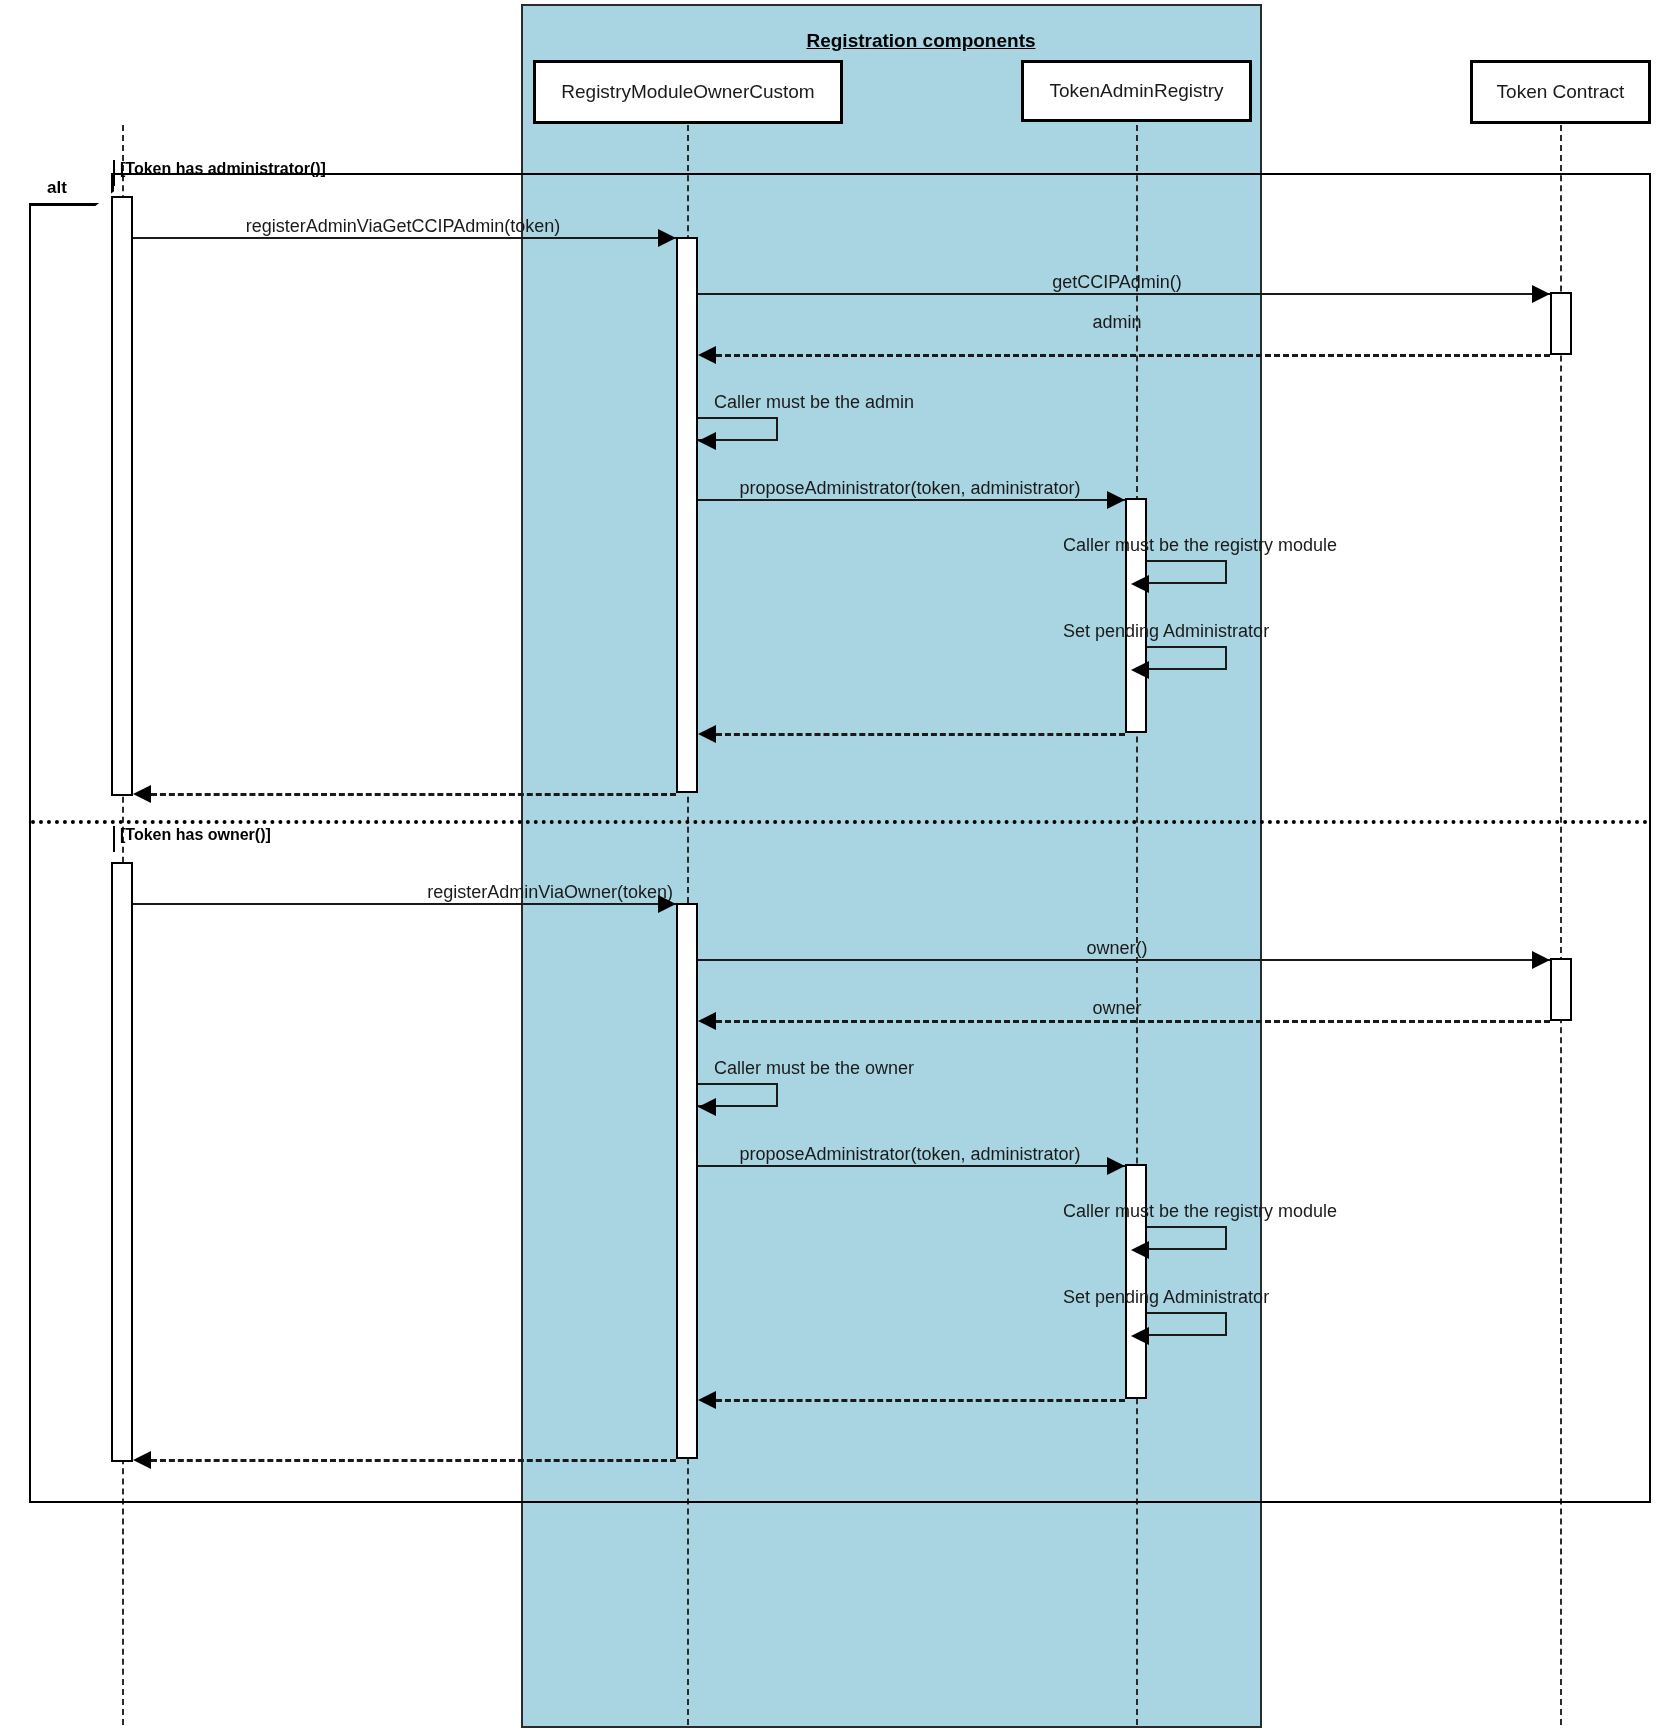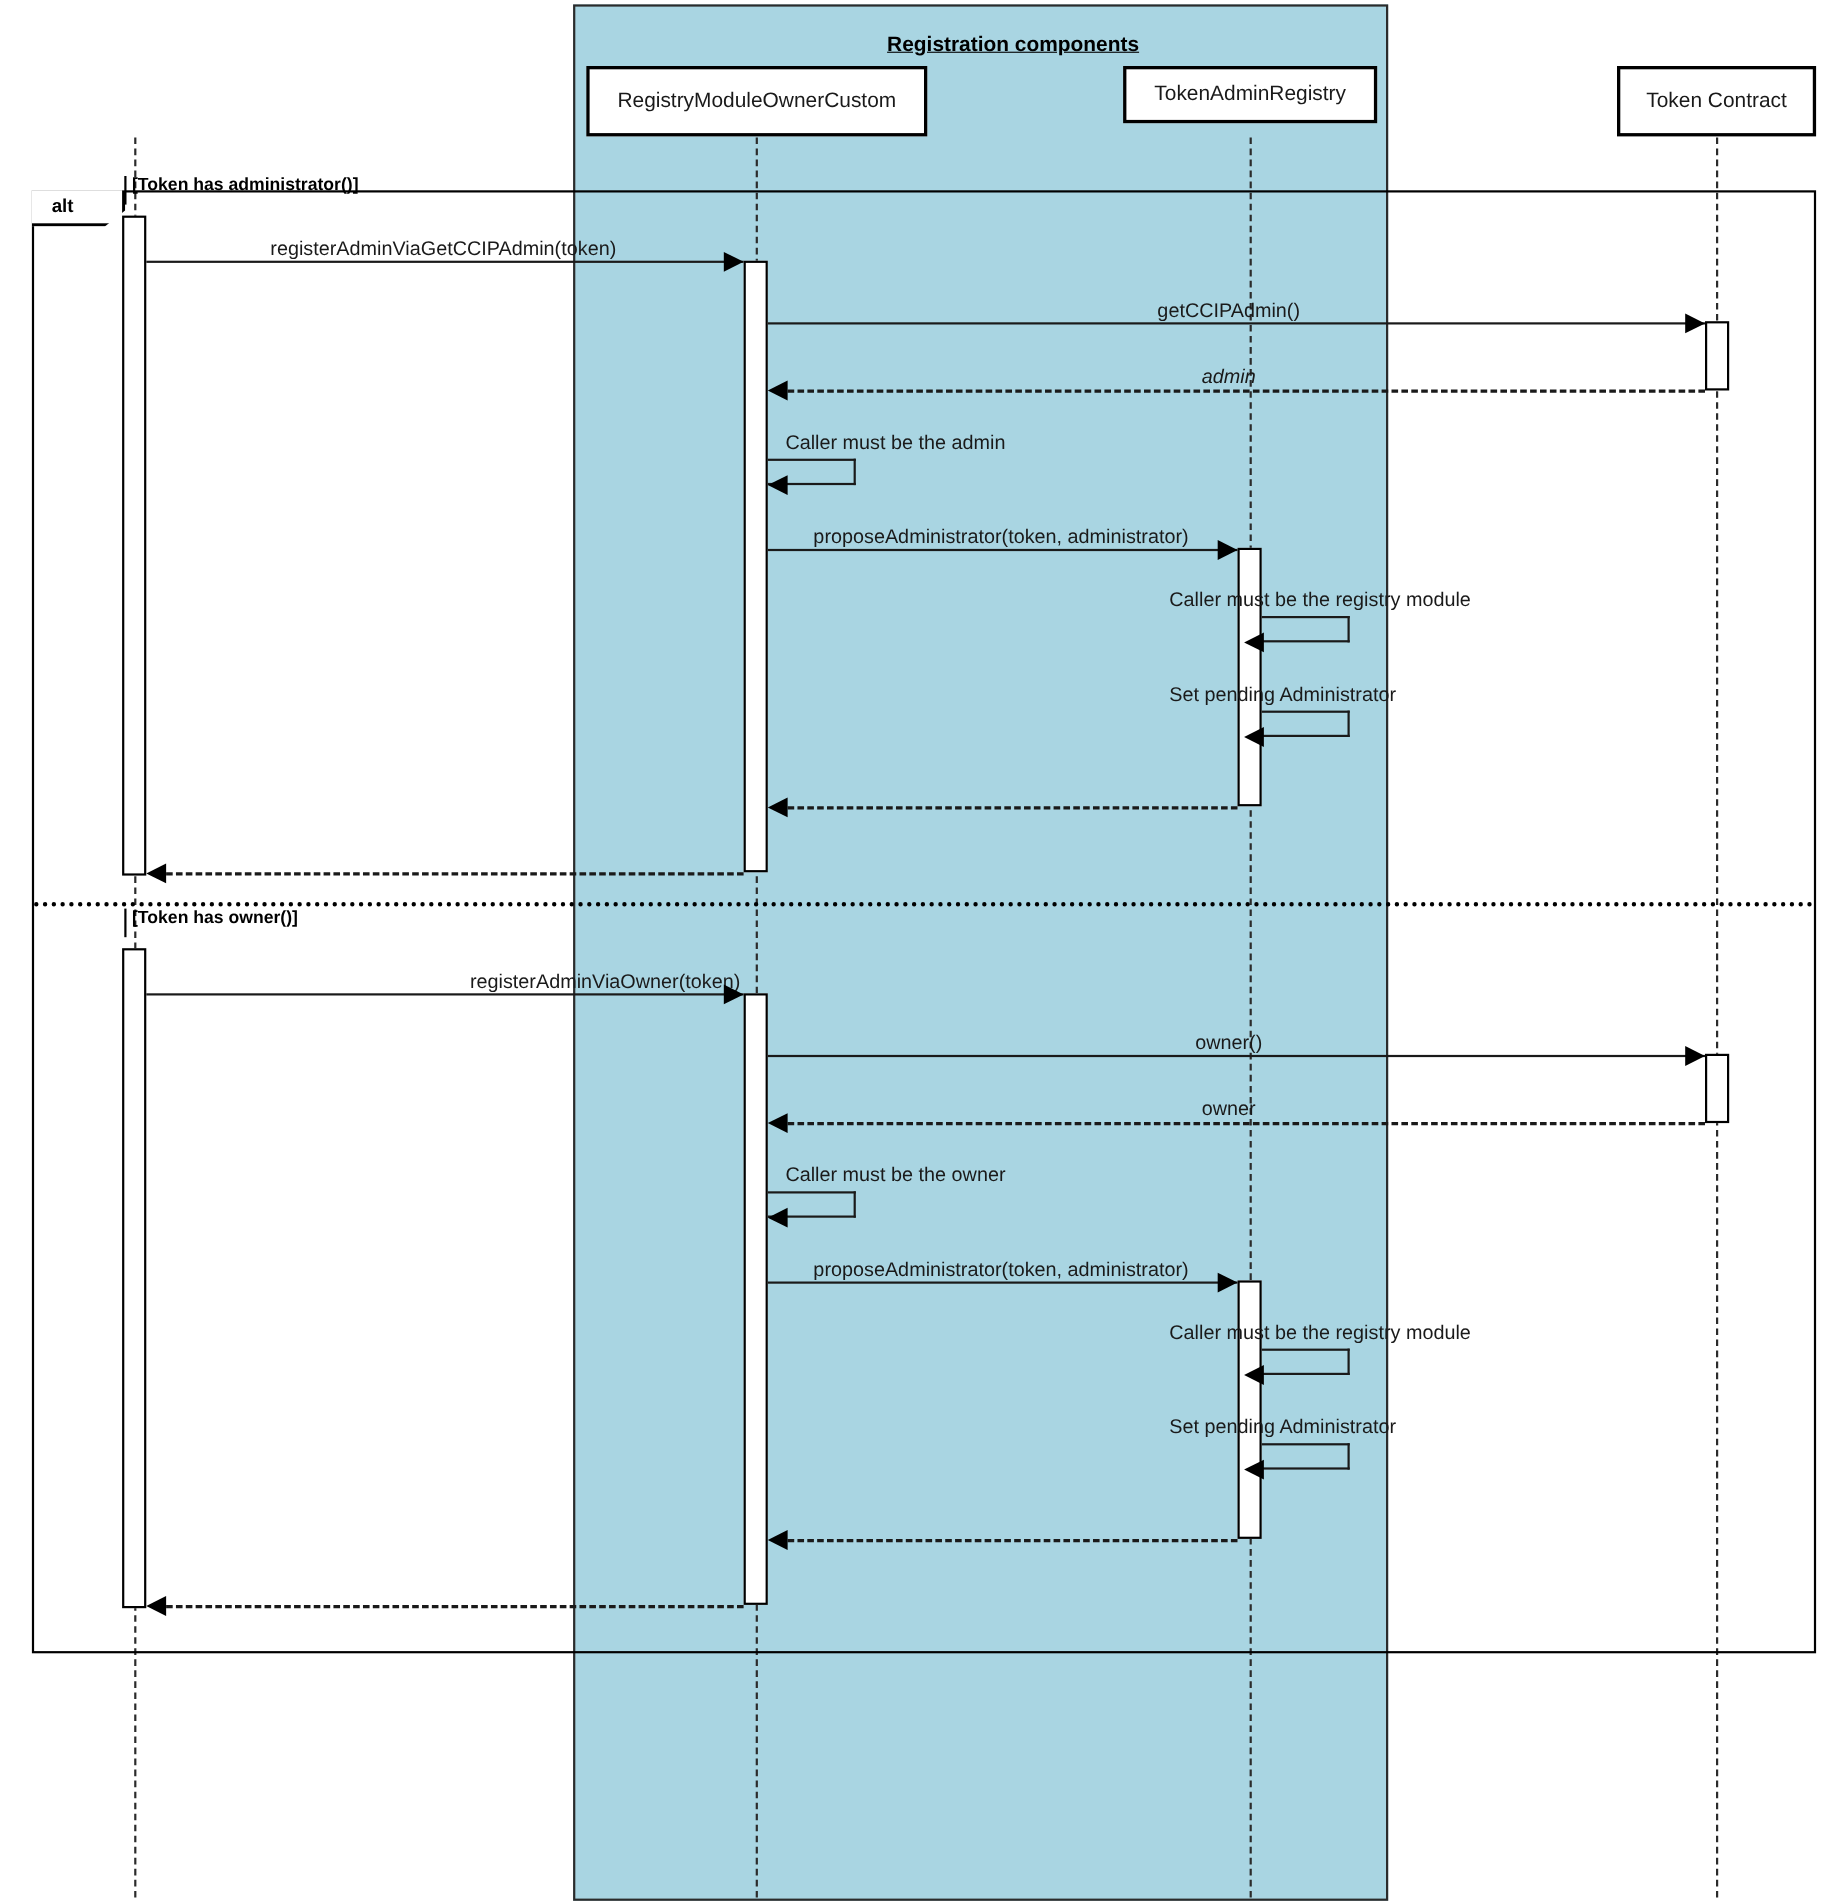--- a/index.html
+++ b/index.html
@@ -151,21 +151,21 @@
 
   <div class="group-box" style="left:521px; top:4px; width:741px; height:1724px;"></div>
   <div class="group-title" style="left:521px; top:30px; width:800px;text-decoration:underline;">Registration components</div>
 
   <div class="lifeline" style="left:122px; top:125px; height:1600px;"></div>
   <div class="lifeline" style="left:687px; top:125px; height:1600px;"></div>
   <div class="lifeline" style="left:1136px; top:125px; height:1600px;"></div>
   <div class="lifeline" style="left:1560px; top:125px; height:1600px;"></div>
 
   <div class="participant" style="left:533px; top:60px; width:310px; height:64px;">RegistryModuleOwnerCustom</div>
-  <div class="participant" style="left:1021px; top:60px; width:231px; height:52px;">TokenAdminRegistry</div>
+  <div class="participant" style="left:1021px; top:60px; width:231px; height:62px;">TokenAdminRegistry</div>
   <div class="participant" style="left:1470px; top:60px; width:181px; height:64px;">Token Contract</div>
 
   <div class="alt-frame" style="left:29px; top:173px; width:1622px; height:1330px;"></div>
 
   <div class="alt-tag" style="left:29px; top:173px; width:82px; height:30px;text-align:right;">
     <div class="alt-tag-shape"></div>
     <span>alt</span>
   </div>
 
   <div class="guard-bar" style="left:113px; top:160px; height:26px;"></div>
@@ -182,21 +182,21 @@
   <div class="activation" style="left:1125px; top:498px; width:22px; height:235px;"></div>
 
   <div class="msg-label" style="left:133px; top:216px; width:540px; text-align:center;">registerAdminViaGetCCIPAdmin(token)</div>
   <div class="msg-line" style="left:133px; top:237px; width:543px;"></div>
   <div class="arrow-right" style="left:658px; top:229px;"></div>
 
   <div class="msg-label center" style="left:1117px; top:272px;">getCCIPAdmin()</div>
   <div class="msg-line" style="left:698px; top:293px; width:852px;"></div>
   <div class="arrow-right" style="left:1532px; top:285px;"></div>
 
-  <div class="msg-label center" style="left:1117px; top:332px;font-style:italic;">admin</div>
+  <div class="msg-label center" style="left:1117px; top:312px;">admin</div>
   <div class="msg-line ret" style="left:716px; top:354px; width:834px;"></div>
   <div class="arrow-left" style="left:698px; top:346px;"></div>
 
   <div class="msg-label" style="left:714px; top:392px;">Caller must be the admin</div>
   <div class="self-msg" style="left:698px; top:417px; width:80px; height:24px;"></div>
   <div class="arrow-left" style="left:698px; top:432px;"></div>
 
   <div class="msg-label" style="left:698px; top:478px; width:424px; text-align:center;">proposeAdministrator(token, administrator)</div>
   <div class="msg-line" style="left:698px; top:499px; width:427px;"></div>
   <div class="arrow-right" style="left:1107px; top:491px;"></div>

